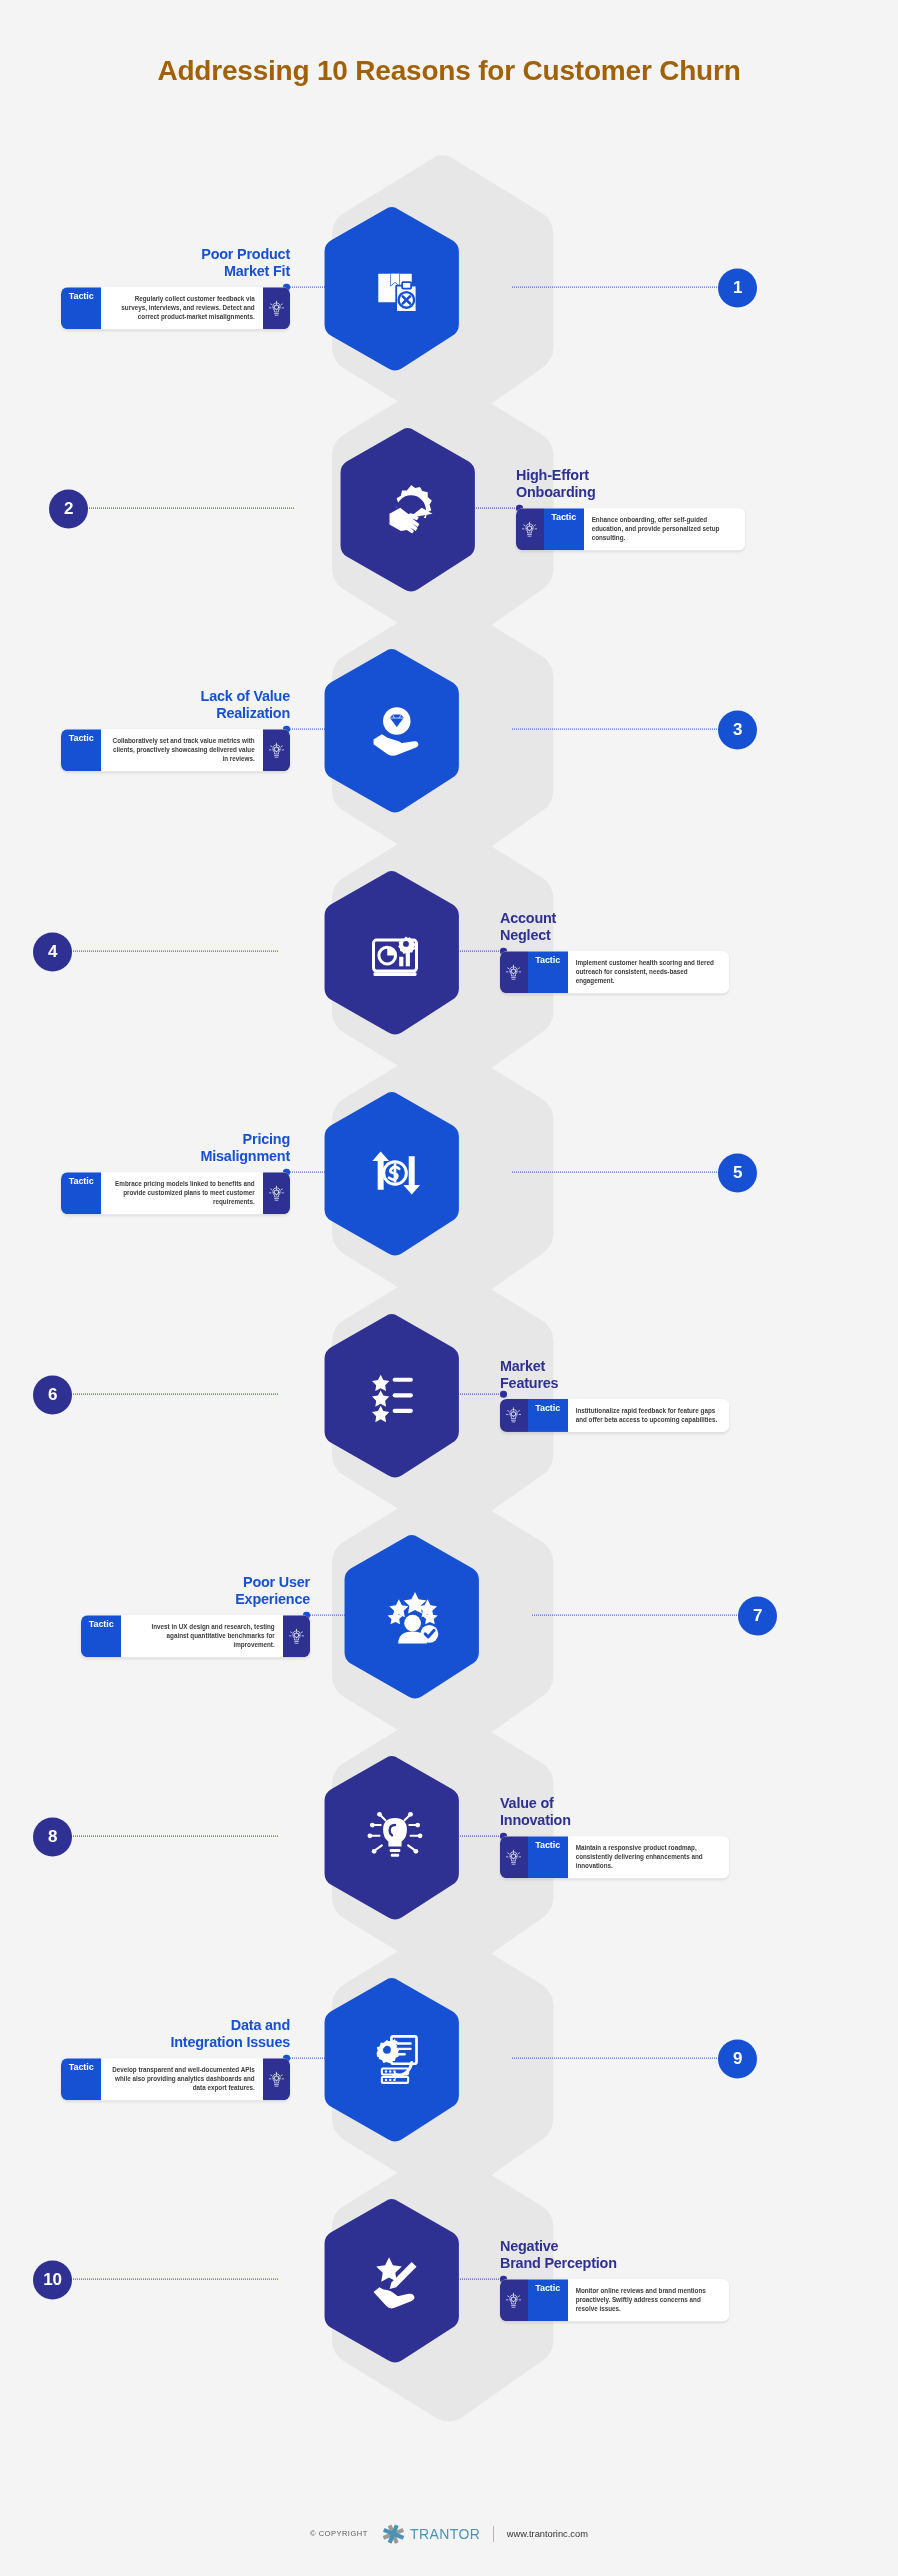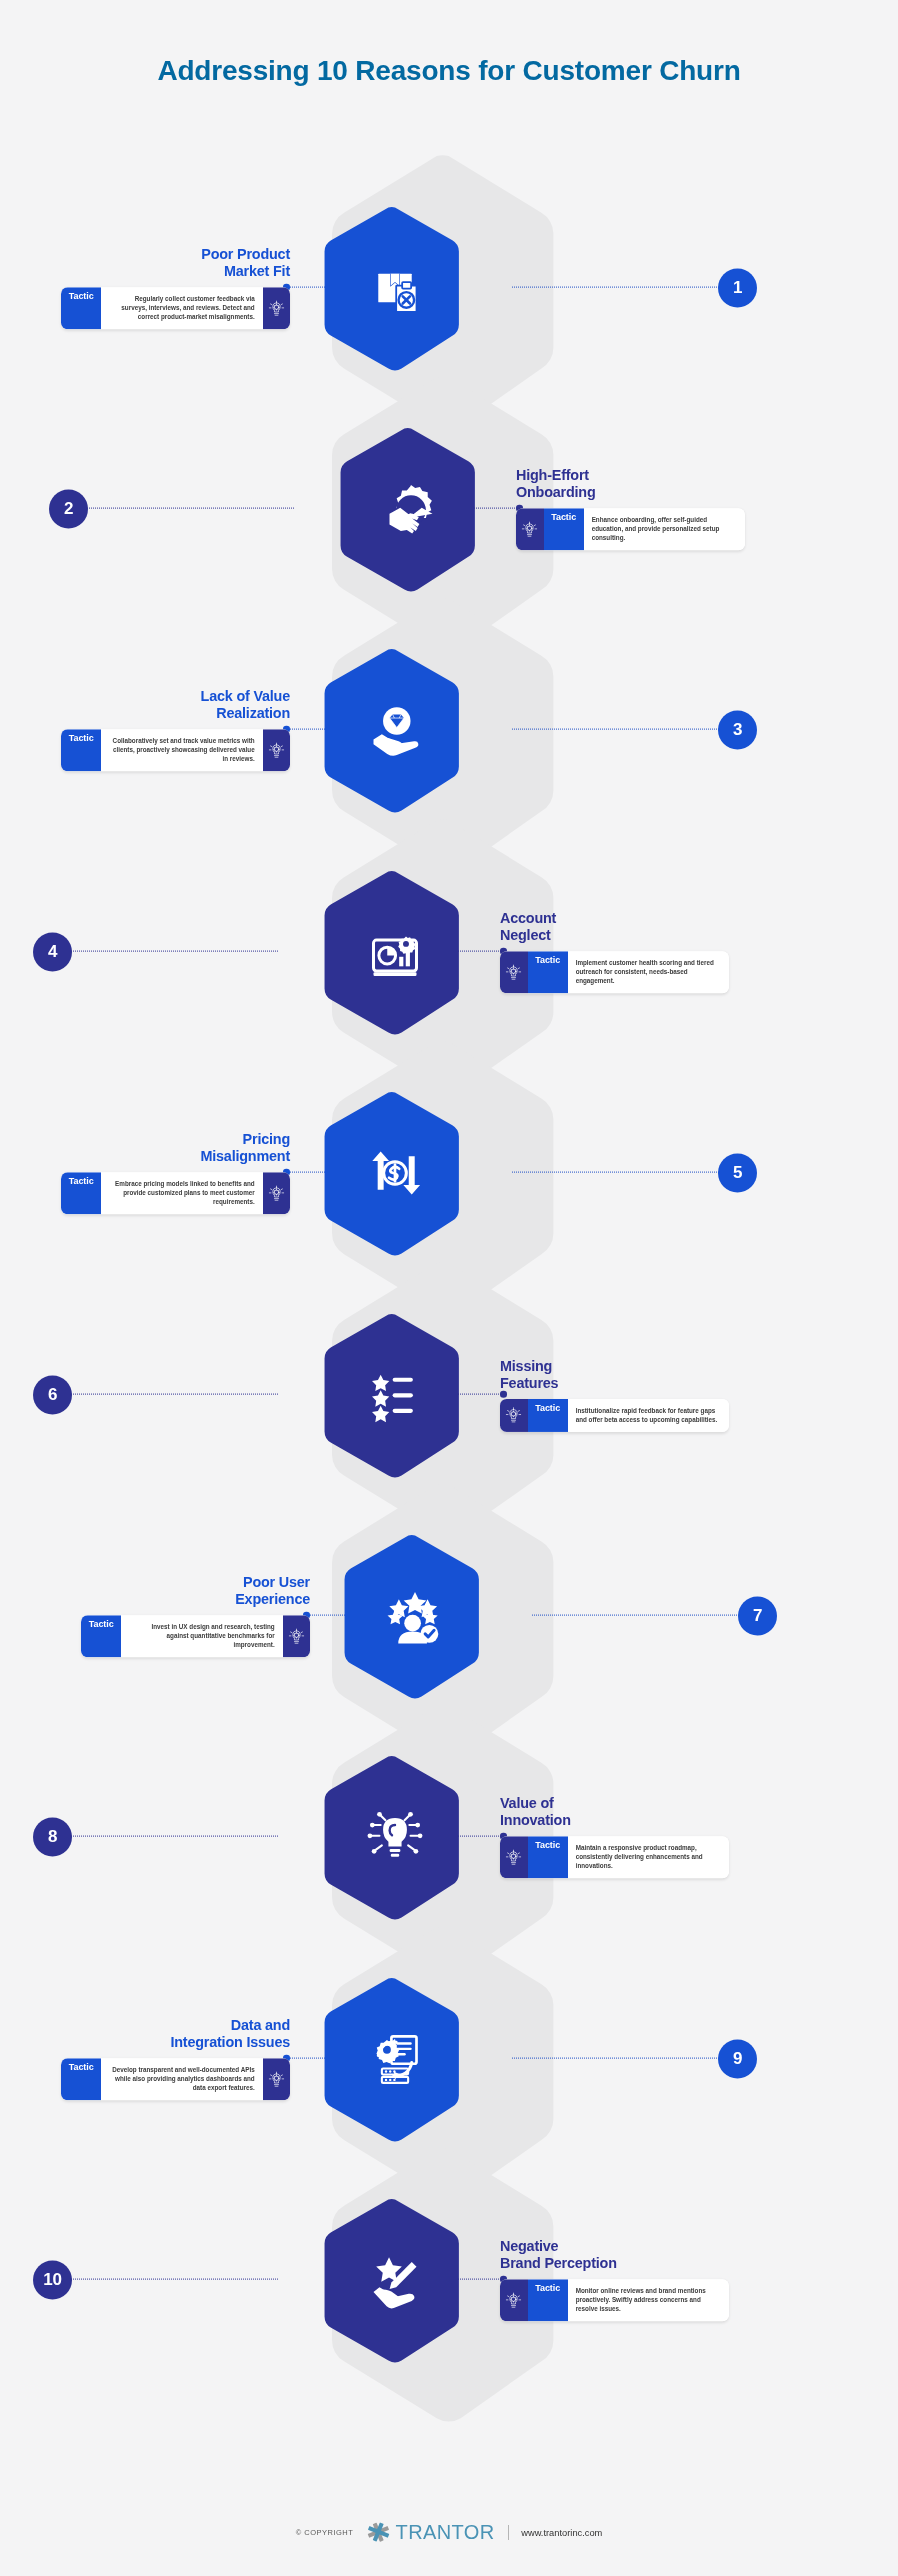--- a/index.html
+++ b/index.html
@@ -20,21 +20,21 @@
   
   .page-title {
     position: absolute;
     top: 55px;
     left: 0;
     width: 898px;
     text-align: center;
     font-size: 28px;
     font-weight: bold;
     letter-spacing: -0.2px;
-    color: #0369a1;
+    color: #a16207;
   }
 
   
   .chain {
     position: absolute;
     top: 150px;
     left: 0;
     width: 898px;
     height: 2334px;
     z-index: 0;
@@ -202,21 +202,21 @@
     font-size: 7.5px;
     color: #5a5a5a;
     letter-spacing: 0.5px;
   }
   .brand {
     display: flex;
     align-items: center;
     gap: 4.2px;
   }
   .brand-name {
-    font-size: 20px;
+    font-size: 14px;
     color: #4a93b5;
     letter-spacing: 0.4px;
   }
   .divider {
     width: 0.6px;
     height: 15.6px;
     background: #b5b5b5;
   }
   .site {
     font-size: 9.3px;
@@ -565,21 +565,21 @@
     <div class="connector" style="right:285px;width:104px;">
            <div class="dotline indigo"></div>
            <div class="enddot indigo" style="right:-1.8px;"></div>
          </div>
     <div class="connector" style="right:512px;left:67px;">
            <div class="dotline indigo"></div>
          </div>
     <div class="side right">
 
     <div class="reason-title t-indigo">
-      <span>Missing</span><br>
+      <span>Market</span><br>
       <span>Features</span>
     </div>
 
     <div class="card">
       <div class="card-body">
         <div class="card-head">Tactic</div>
         <div class="card-text">Institutionalize rapid feedback for feature gaps and offer beta access to upcoming capabilities.</div>
       </div>
       <div class="card-icon">
 <svg width="17" height="18" viewBox="0 0 40 44">

